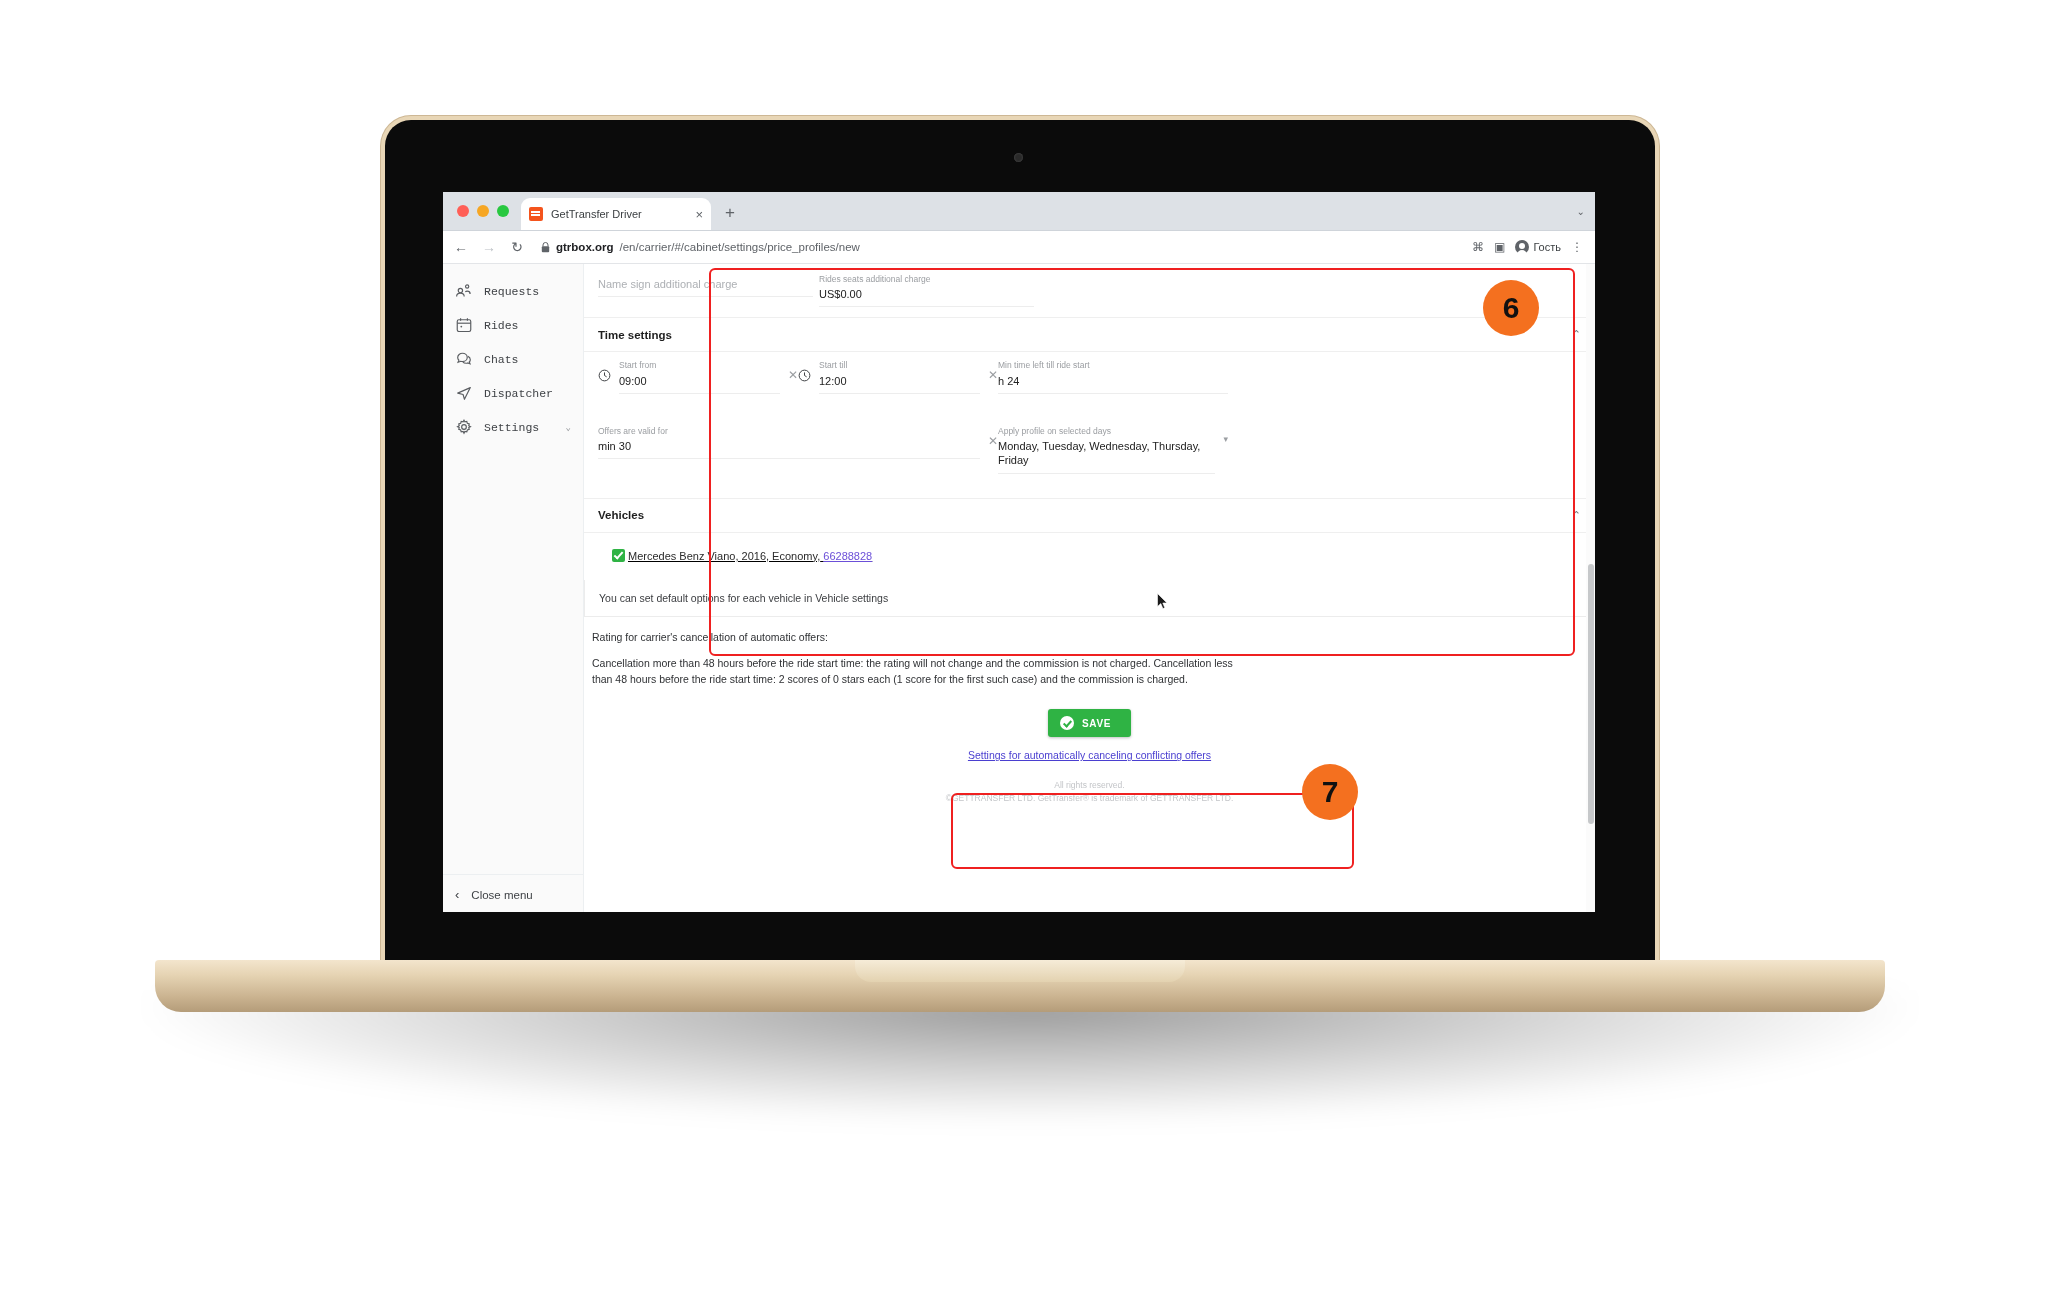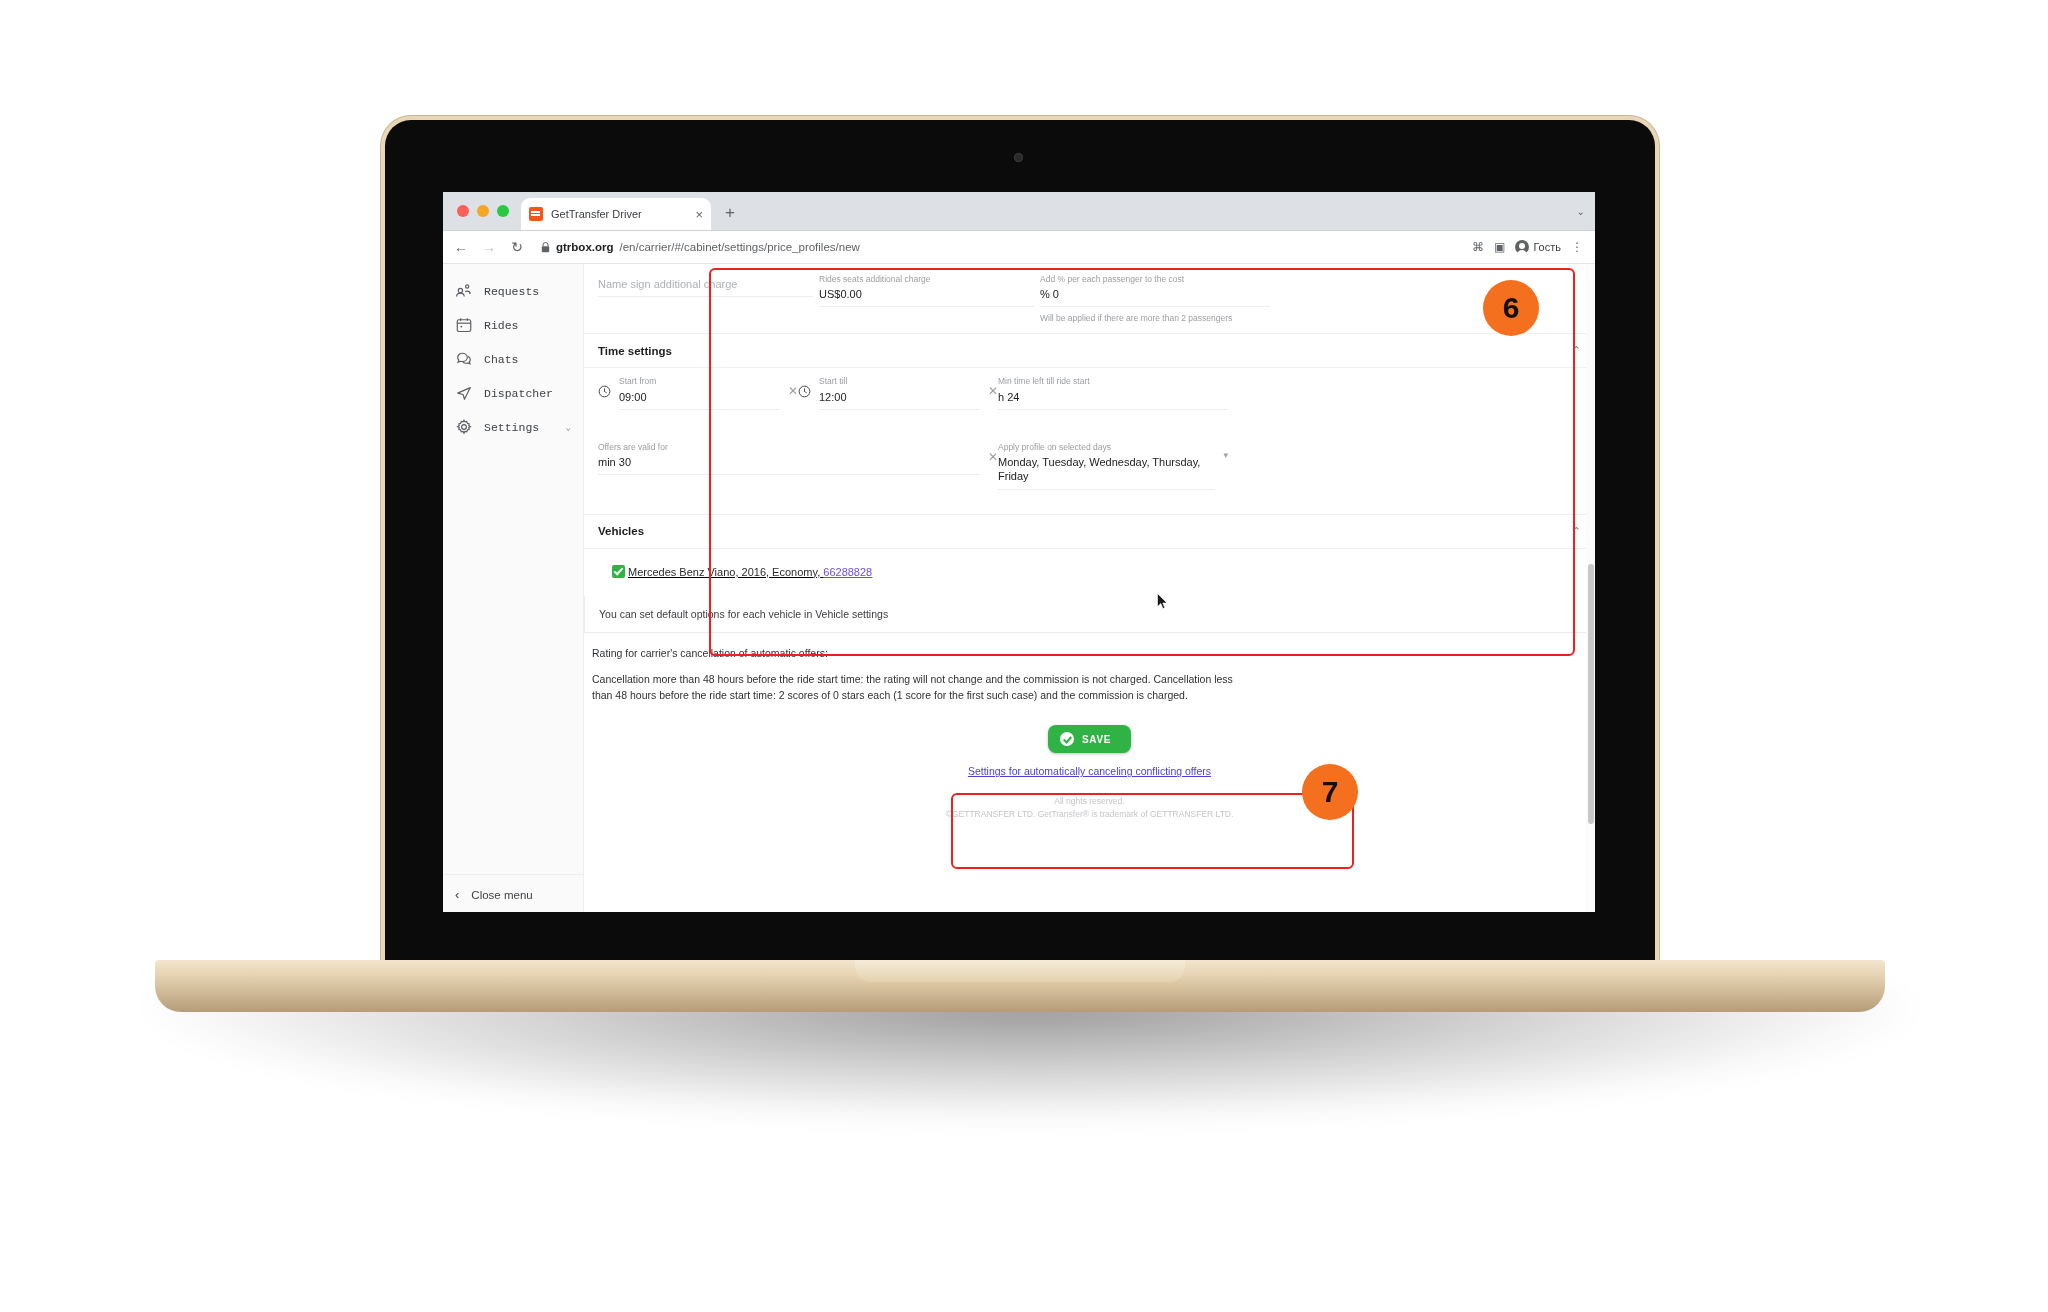--- a/index.html
+++ b/index.html
@@ -153,21 +153,21 @@
 
   .note-bar { padding:12px 14px; border:1px solid #ececec; border-top:none; font-size:10.5px; color:#3b3d40; }
 
   .rating-block { padding:14px 14px 6px 8px; }
   .rating-title { font-size:10.5px; color:#2f3134; margin-bottom:12px; }
   .rating-body { font-size:10.5px; color:#2f3134; line-height:1.55; max-width:660px;}
 
   .save-wrap { display:flex; flex-direction:column; align-items:center; padding-top:16px; }
   .save-btn {
     display:inline-flex; align-items:center; gap:8px;
-    background:#2fb344; color:#fff; border:none; border-radius:8px;
+    background:#2fb344; color:#fff; border:none; border-radius:3px;
     padding:7px 20px 7px 12px; font-size:10px; font-weight:bold; letter-spacing:0.6px;
     cursor:pointer; box-shadow:0 1px 3px rgba(0,0,0,0.25);
   }
   .save-check { width:14px;height:14px;border-radius:50%;background:#fff;position:relative;flex:0 0 auto;}
   .save-check:after{content:"";position:absolute;left:4.5px;top:3px;width:3px;height:6px;border:solid #2fb344;border-width:0 2px 2px 0;transform:rotate(42deg);}
   .cancel-link { margin-top:12px; font-size:10.5px; color:#4a3fd0; text-decoration:underline; cursor:pointer;}
 
   .footer-note { text-align:center; font-size:8.5px; color:#c3c5c8; padding-top:18px; line-height:1.5;}
 
   
@@ -314,26 +314,20 @@
             <div class="field" style="width:215px">
               <div class="field-label"></div>
               <div class="field-value placeholder">Name sign additional charge</div>
               <div class="field-underline"></div>
             </div>
             <div class="field" style="width:215px">
               <div class="field-label">Rides seats additional charge</div>
               <div class="field-value">US$0.00</div>
               <div class="field-underline"></div>
             </div>
-            <div class="field" style="width:230px">
-              <div class="field-label">Add % per each passenger to the cost</div>
-              <div class="field-value">% 0</div>
-              <div class="field-underline"></div>
-              <div class="field-hint">Will be applied if there are more than 2 passengers</div>
-            </div>
           </div>
 
           <div class="section-head">
             <span class="section-title">Time settings</span>
             <span class="chev">⌃</span>
           </div>
 
           <div class="time-row">
             <div class="time-cell" style="width:200px">
               <span class="clock-ico">

